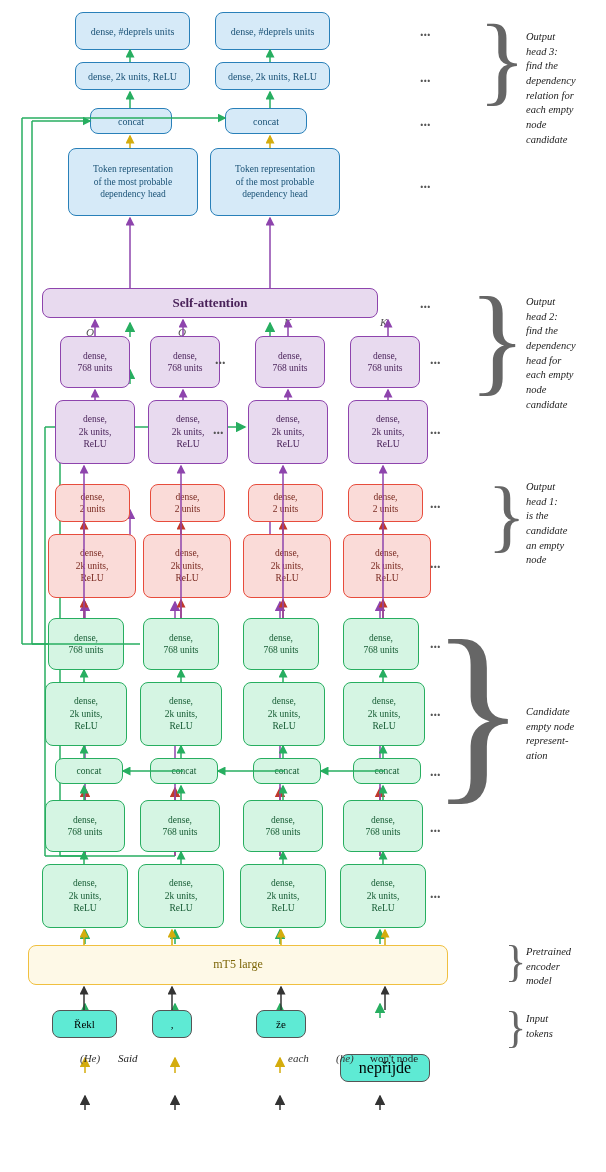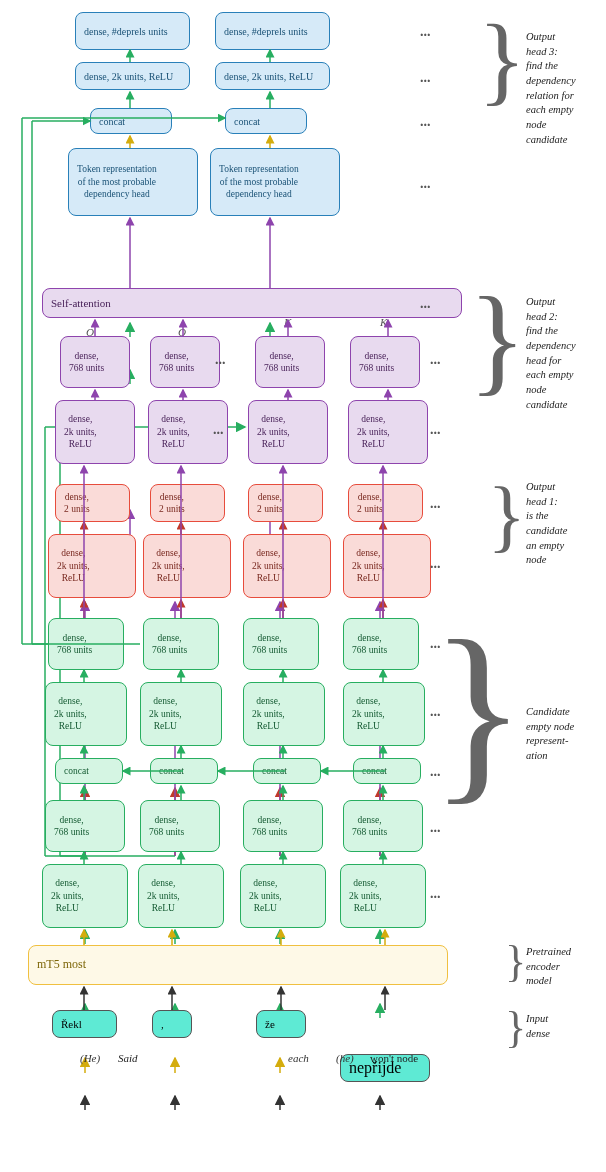--- a/index.html
+++ b/index.html
@@ -19,21 +19,21 @@
       padding: 10px 0 10px 0;
     }
 
     
     .box {
       border-radius: 8px;
       border: 1.5px solid;
       text-align: center;
       display: flex;
       align-items: center;
-      justify-content: flex-start;
+      justify-content: center;
       line-height: 1.3;
       padding: 3px 8px;
       position: absolute;
     }
 
     
     .box-blue {
       background: #d6eaf8;
       border-color: #2980b9;
       color: #1a5276;
@@ -286,21 +286,21 @@
   <span style="font-style:italic; font-size:10.5px; white-space:pre-line;">Output
 head 3:
 find the
 dependency
 relation for
 each empty
 node
 candidate</span>
 </div>
 
-<div class="box box-purple" style="left:42px; top:288px; width:420px; height:30px; font-size:11px;">
+<div class="box box-purple" style="left:42px; top:288px; width:336px; height:30px; font-size:13px;font-weight:bold;">
   <span>Self-attention</span>
 </div>
 <span class="dots" style="left:420px; top:296px;">...</span>
 
 <span style="position:absolute; left:86px; top:326px; font-style:italic; font-size:11px; color:#555;">Q</span>
 <span style="position:absolute; left:178px; top:326px; font-style:italic; font-size:11px; color:#555;">Q</span>
 
 <span style="position:absolute; left:284px; top:316px; font-style:italic; font-size:11px; color:#555;">K</span>
 <span style="position:absolute; left:380px; top:316px; font-style:italic; font-size:11px; color:#555;">K</span>
 
@@ -458,21 +458,21 @@
 
 <span class="brace" style="right:80px; top:610px; font-size:200px; color:#666;">}</span>
 <div class="label-section" style="right:4px; top:705px; width:76px;">
   <span style="font-style:italic; font-size:10.5px; white-space:pre-line;">Candidate
 empty node
 represent-
 ation</span>
 </div>
 
 <div class="box box-yellow" style="left:28px; top:945px; width:420px; height:40px; font-size:12px;">
-  <span>mT5 most</span>
+  <span>mT5 large</span>
 </div>
 
 <span class="brace" style="right:80px; top:940px; font-size:44px; color:#666;">}</span>
 <div class="label-section" style="right:4px; top:945px; width:76px;">
   <span style="font-style:italic; font-size:10.5px; white-space:pre-line;">Pretrained
 encoder
 model</span>
 </div>
 
 <div class="box box-token" style="left:52px; top:1010px; width:65px; height:28px; font-size:11px;">
@@ -484,21 +484,21 @@
 <div class="box box-token" style="left:256px; top:1010px; width:50px; height:28px; font-size:11px;">
   <span>že</span>
 </div>
 <div class="box box-token" style="left:340px; width:90px; top:1010px; height:28px; font-size:16px;margin-top:44px;">
   <span>nepřijde</span>
 </div>
 
 <span class="brace" style="right:80px; top:1006px; font-size:44px; color:#666;">}</span>
 <div class="label-section" style="right:4px; top:1012px; width:76px;">
   <span style="font-style:italic; font-size:10.5px; white-space:pre-line;">Input
-dense</span>
+tokens</span>
 </div>
 
 <div style="position:absolute; left:30px; top:1052px; width:500px; display:flex; gap:0;">
   <span class="italic-text" style="position:absolute; left:50px;">(He)</span>
   <span class="token-text" style="position:absolute; left:88px;font-style:italic;">Said</span>
   <span class="italic-text" style="position:absolute; left:258px;">each</span>
   <span class="italic-text" style="position:absolute; left:306px;">(he)</span>
   <span class="token-text" style="position:absolute; left:340px;">won't node</span>
 </div>
 

